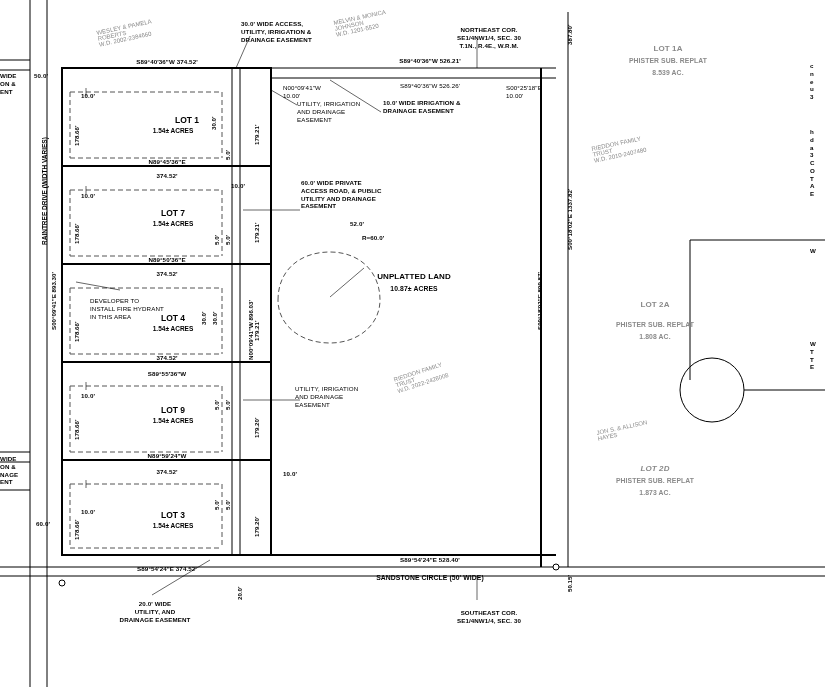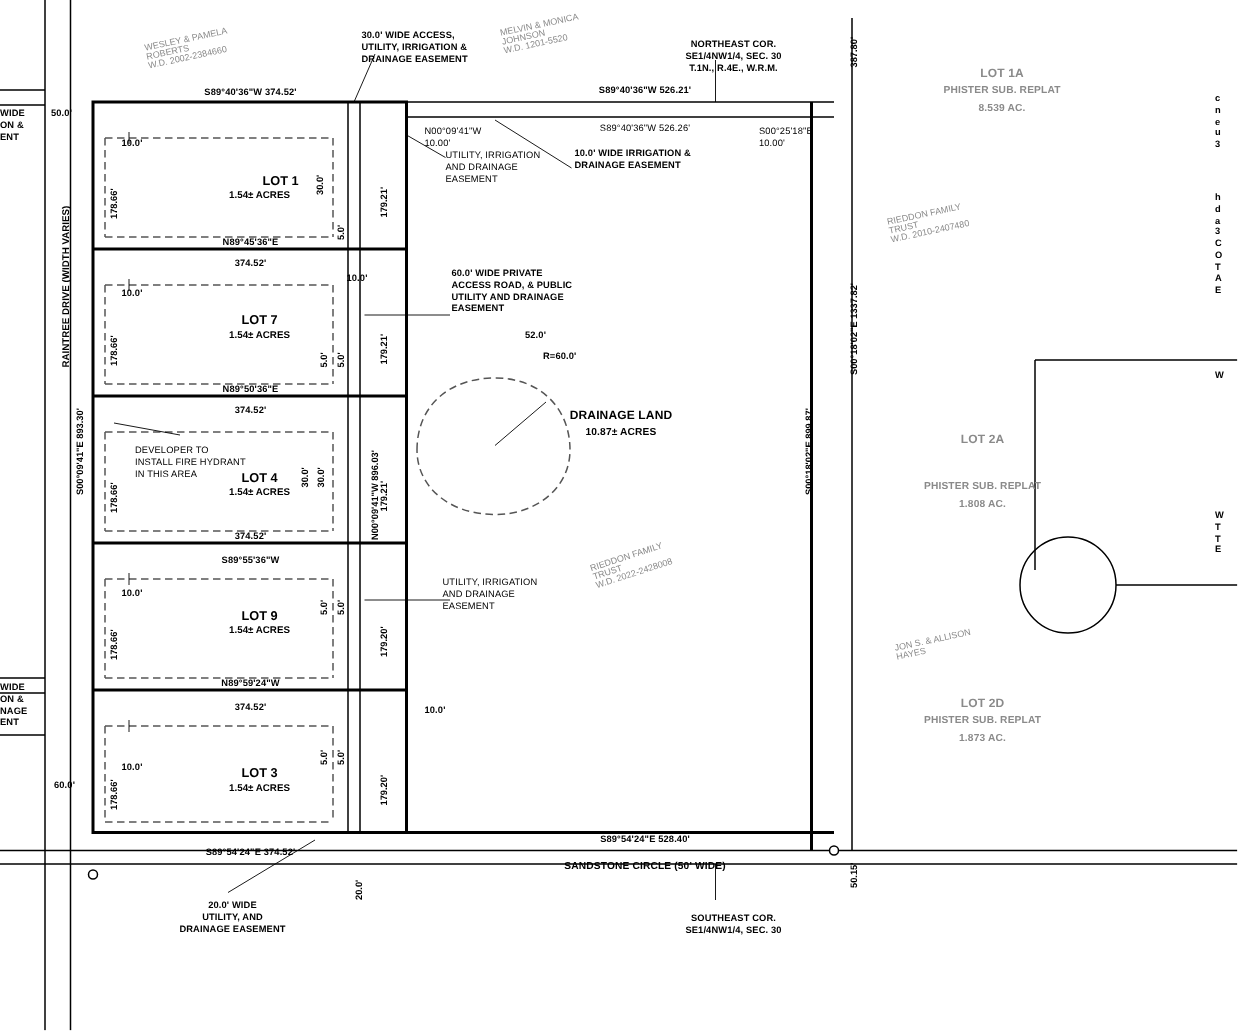--- a/index.html
+++ b/index.html
@@ -218,32 +218,32 @@
 10.00'</div>
   <div class="txt" style="left:506px; top:84px;">S00°25'18"E
 10.00'</div>
 
   <div class="txt b c" style="left:489px; top:26px;">NORTHEAST COR.
 SE1/4NW1/4, SEC. 30
 T.1N., R.4E., W.R.M.</div>
   <div class="txt b c" style="left:489px; top:609px;">SOUTHEAST COR.
 SE1/4NW1/4, SEC. 30</div>
 
-  <div class="txt b c" style="left:414px; top:272px; font-size:8px;">DRAINAGE LAND</div>
+  <div class="txt b c" style="left:414px; top:272px; font-size:8px;">UNPLATTED LAND</div>
   <div class="txt b c" style="left:414px; top:285px; font-size:6.8px;">10.87± ACRES</div>
 
   <div class="txt grayb c" style="left:668px; top:44px; font-size:8px;">LOT 1A</div>
   <div class="txt grayb c" style="left:668px; top:57px; font-size:6.8px;">PHISTER SUB. REPLAT</div>
   <div class="txt grayb c" style="left:668px; top:69px; font-size:6.8px;">8.539 AC.</div>
 
-  <div class="txt grayb c" style="left:655px; top:288px; font-size:8px;">LOT 2A</div>
+  <div class="txt grayb c" style="left:655px; top:300px; font-size:8px;">LOT 2A</div>
   <div class="txt grayb c" style="left:655px; top:321px; font-size:6.8px;">PHISTER SUB. REPLAT</div>
   <div class="txt grayb c" style="left:655px; top:333px; font-size:6.8px;">1.808 AC.</div>
 
-  <div class="txt grayb c" style="left:655px; top:464px; font-size:8px;">LOT 2D</div>
+  <div class="txt grayb c" style="left:655px; top:464px; font-size:8px;font-style:italic;">LOT 2D</div>
   <div class="txt grayb c" style="left:655px; top:477px; font-size:6.8px;">PHISTER SUB. REPLAT</div>
   <div class="txt grayb c" style="left:655px; top:489px; font-size:6.8px;">1.873 AC.</div>
 
   <div class="txt b" style="left:241px; top:20px;">30.0' WIDE ACCESS,
 UTILITY, IRRIGATION &amp;
 DRAINAGE EASEMENT</div>
   <div class="txt" style="left:297px; top:100px;">UTILITY, IRRIGATION
 AND DRAINAGE
 EASEMENT</div>
   <div class="txt b" style="left:383px; top:99px;">10.0' WIDE IRRIGATION &amp;

